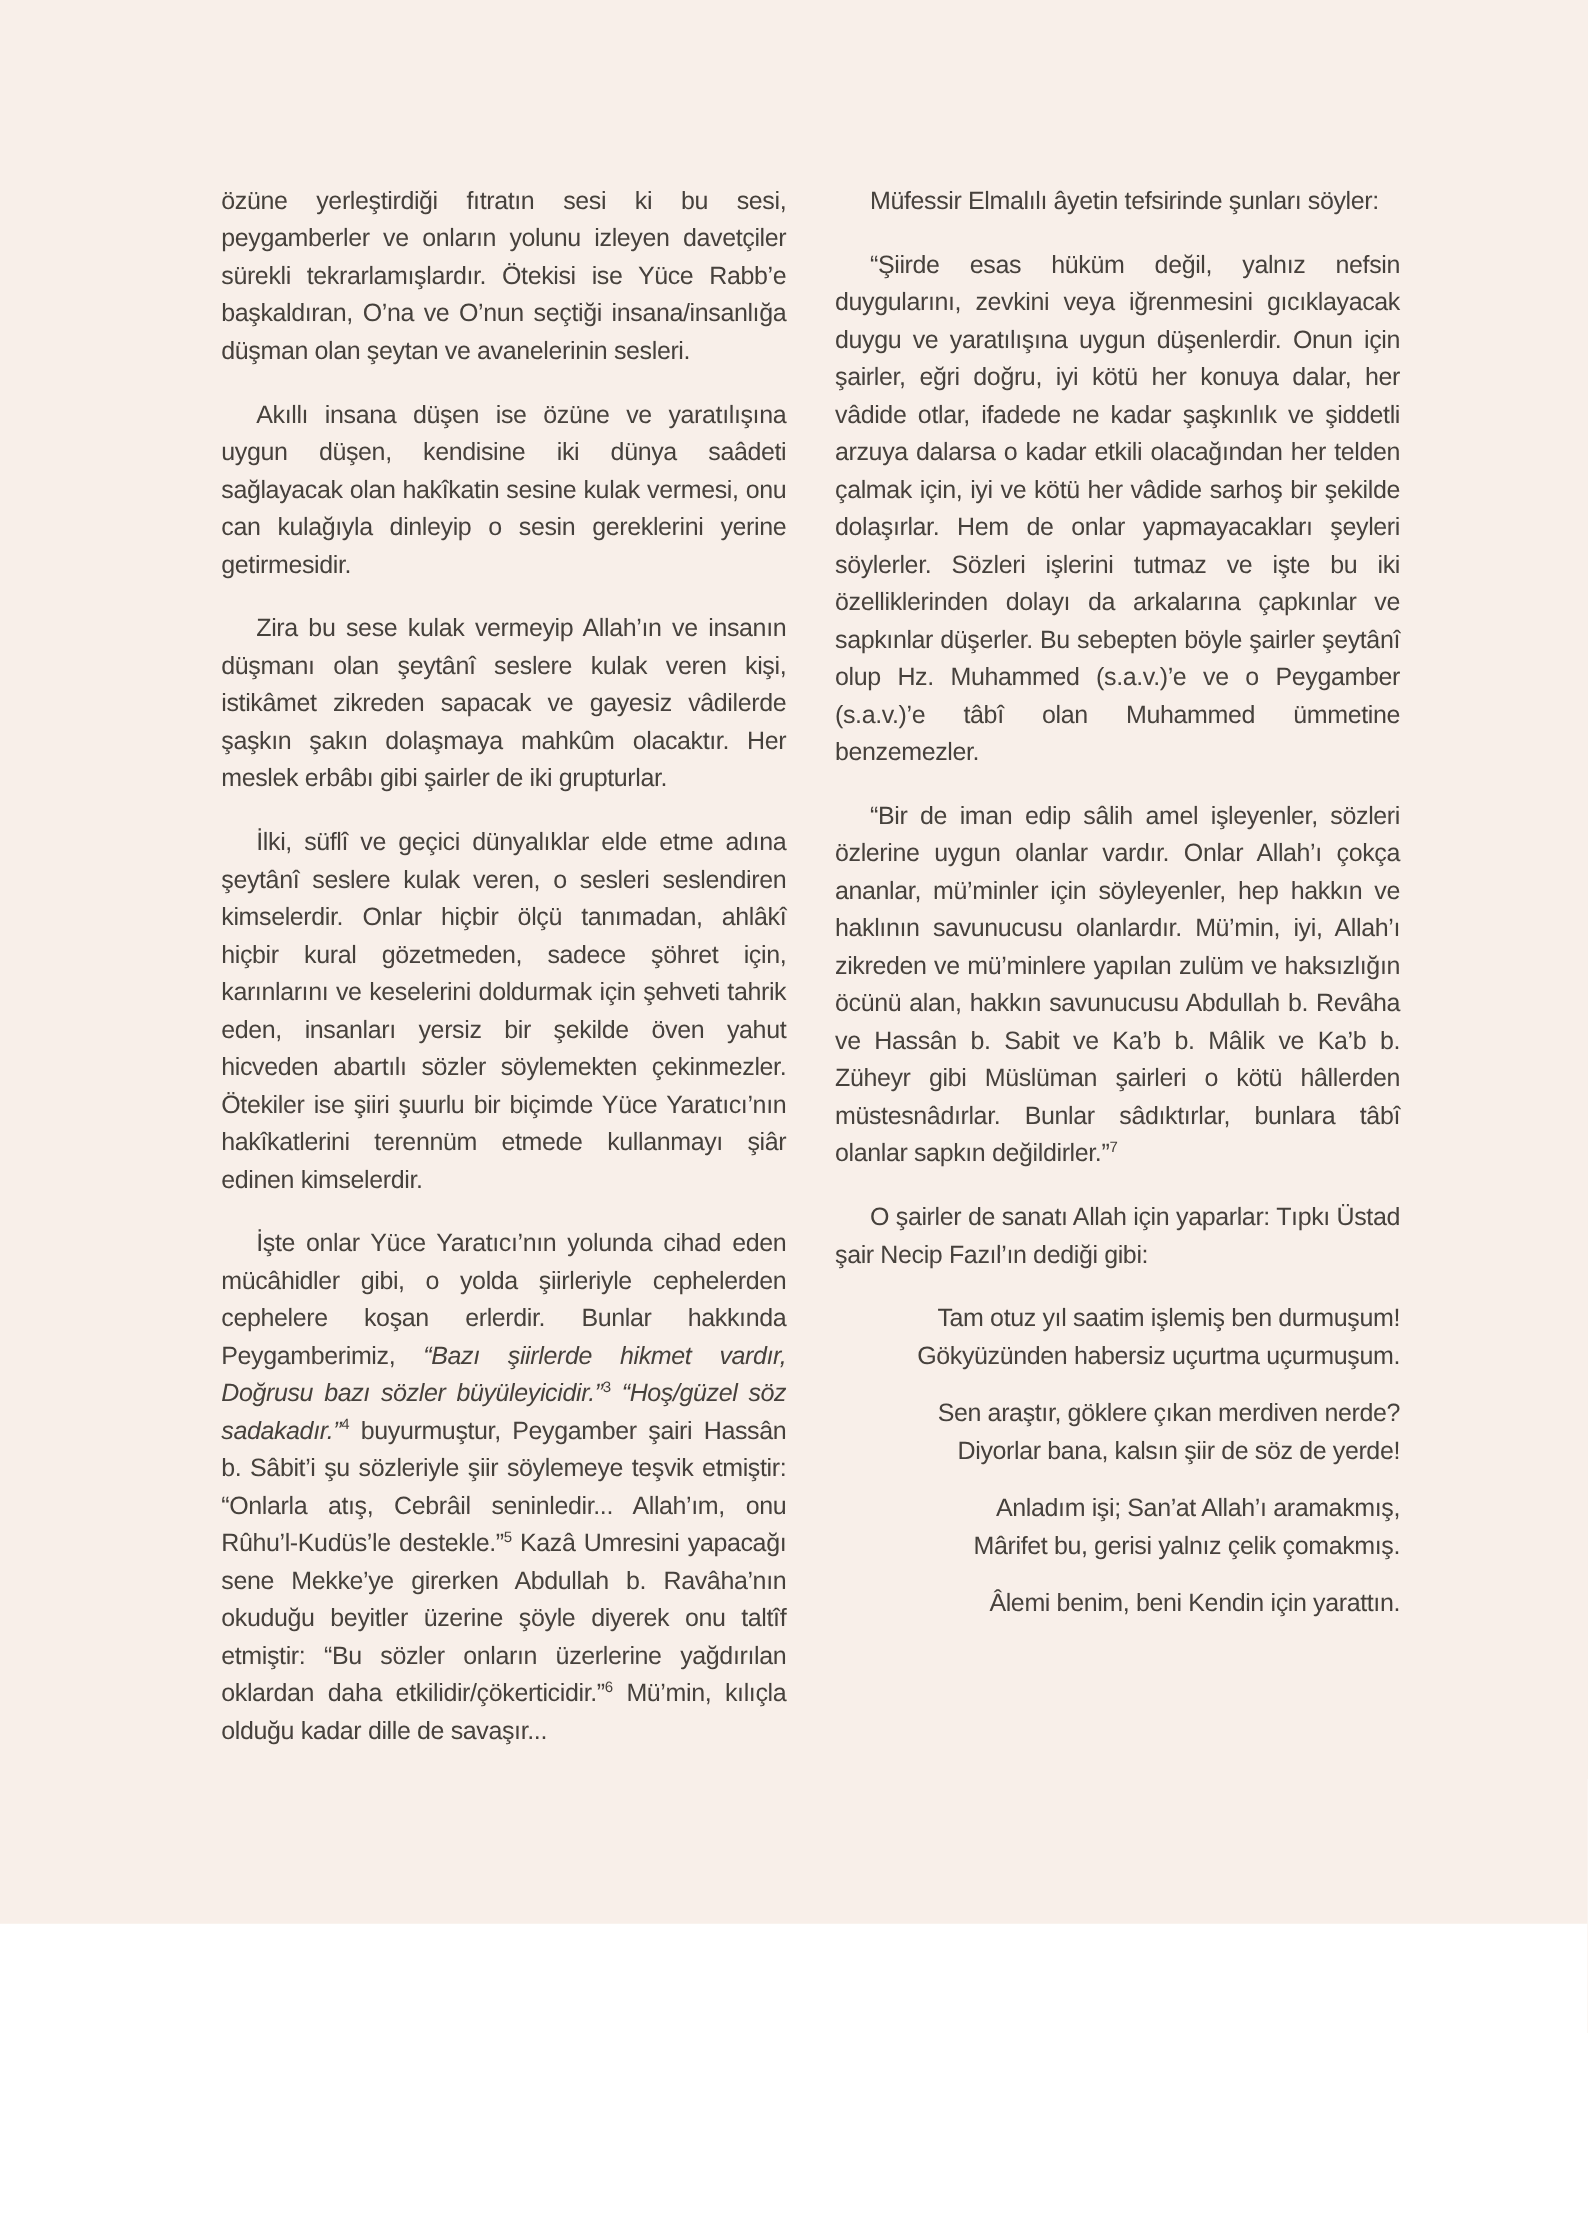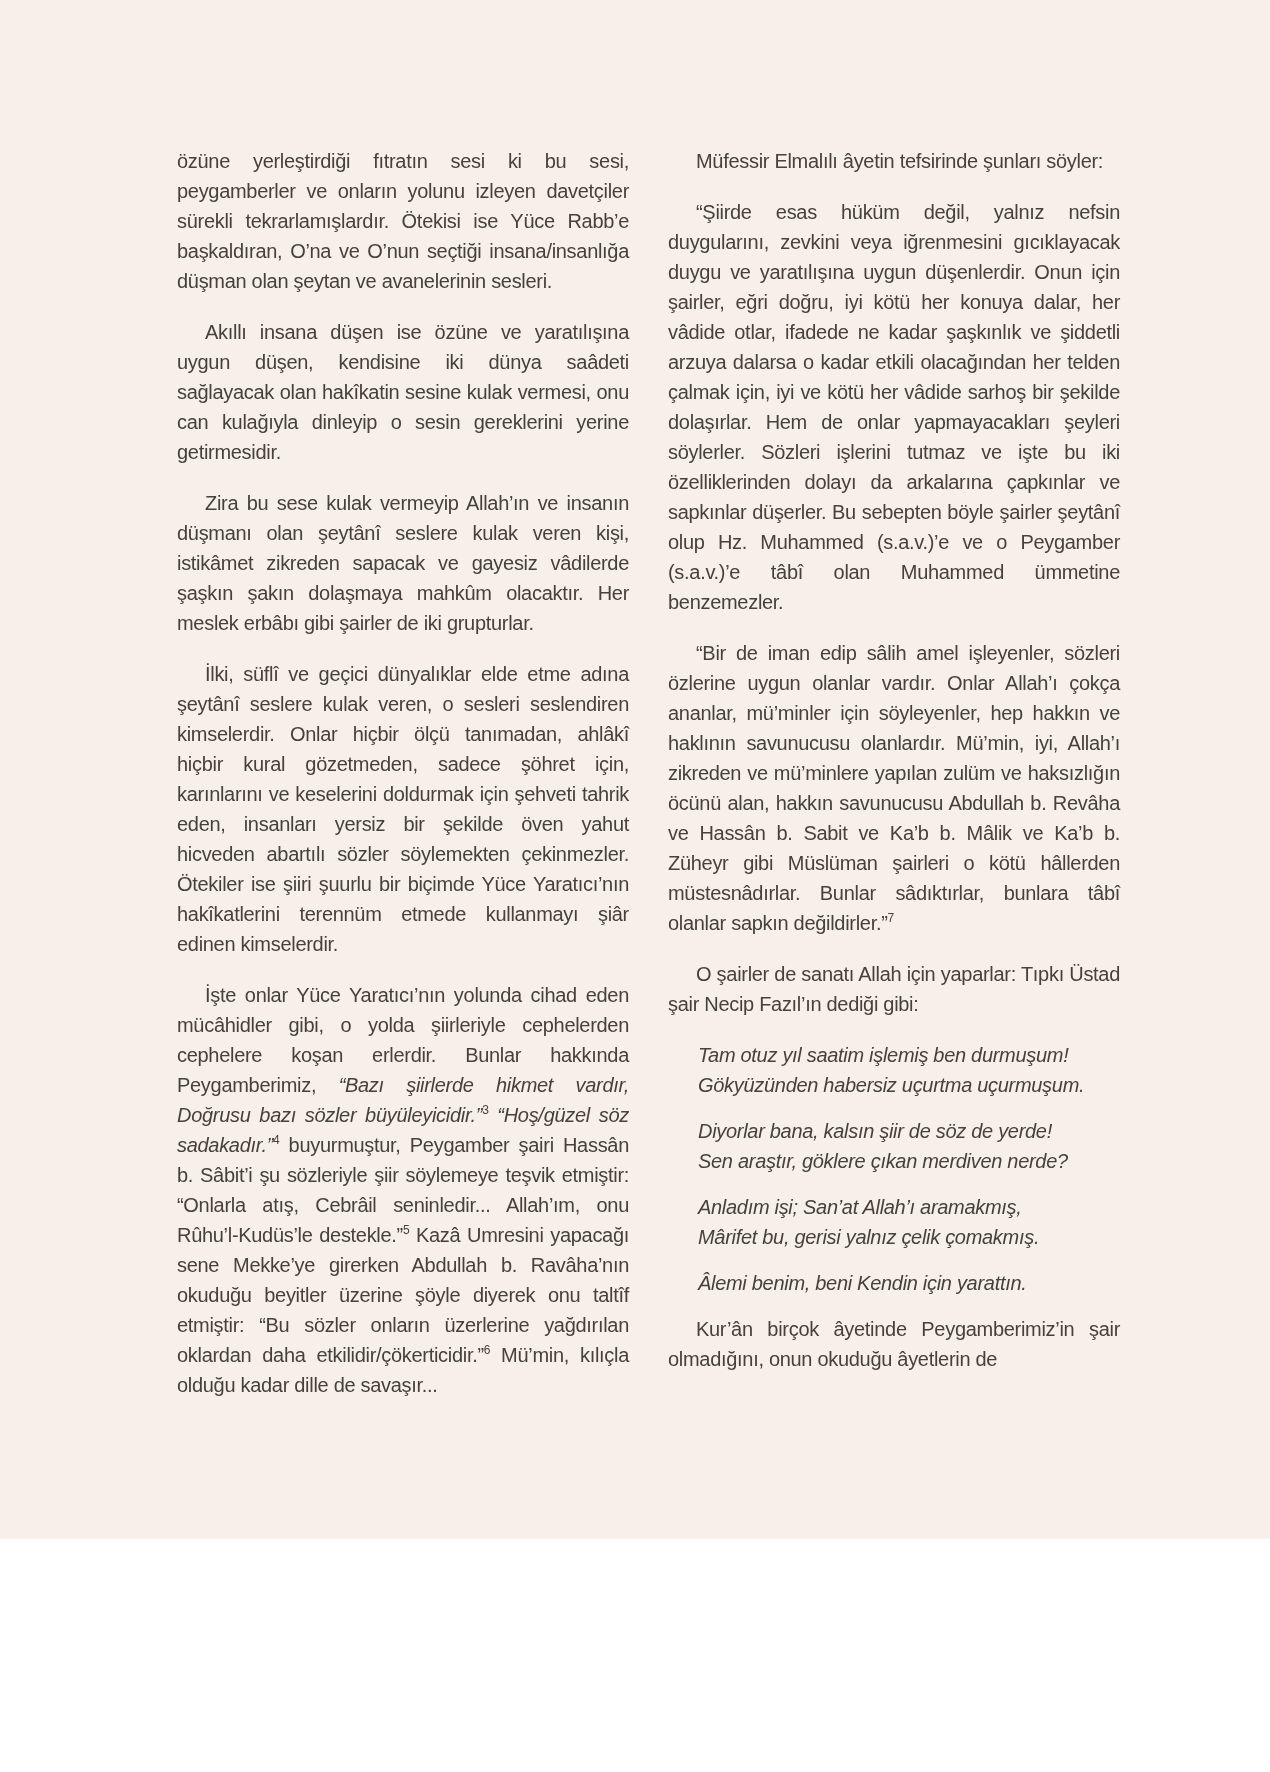--- a/index.html
+++ b/index.html
@@ -19,21 +19,21 @@
     line-height:30px;
     letter-spacing:-0.3px;
     text-align:justify;
   }
   .col-left{left:177px;}
   .col-right{left:668px;}
   .para{margin:0 0 21px 0;text-indent:28px;}
   .para.no-indent{text-indent:0;}
   .it{font-style:italic;}
   sup{font-size:12px;line-height:0;vertical-align:super;}
-  .stanza{margin:0 0 16px 30px;font-style:italic;text-align:left;}
+  .stanza{margin:0 0 16px 30px;text-align:right;}
   .poem-line{line-height:30px;}
   .stanza:last-of-type{margin-bottom:16px;}
 
   
   .footer-number-tab{
     position:absolute;
     left:-14px;top:1658px;
     width:101px;height:35px;
     background:#5b5957;
     transform:skewX(-14deg);
@@ -82,31 +82,30 @@
   <div class="col col-right">
       <p class="para"><span>Müfessir Elmalılı âyetin tefsirinde şunları söyler:</span></p>
       <p class="para"><span>“Şiirde esas hüküm değil, yalnız nefsin duygularını, zevkini veya iğrenmesini gıcıklayacak duygu ve yaratılışına uygun düşenlerdir. Onun için şairler, eğri doğru, iyi kötü her konuya dalar, her vâdide otlar, ifadede ne kadar şaşkınlık ve şiddetli arzuya dalarsa o kadar etkili olacağından her telden çalmak için, iyi ve kötü her vâdide sarhoş bir şekilde dolaşırlar. Hem de onlar yapmayacakları şeyleri söylerler. Sözleri işlerini tutmaz ve işte bu iki özelliklerinden dolayı da arkalarına çapkınlar ve sapkınlar düşerler. Bu sebepten böyle şairler şeytânî olup Hz. Muhammed (s.a.v.)’e ve o Peygamber (s.a.v.)’e tâbî olan Muhammed ümmetine benzemezler.</span></p>
       <p class="para"><span>“Bir de iman edip sâlih amel işleyenler, sözleri özlerine uygun olanlar vardır. Onlar Allah’ı çokça ananlar, mü’minler için söyleyenler, hep hakkın ve haklının savunucusu olanlardır. Mü’min, iyi, Allah’ı zikreden ve mü’minlere yapılan zulüm ve haksızlığın öcünü alan, hakkın savunucusu Abdullah b. Revâha ve Hassân b. Sabit ve Ka’b b. Mâlik ve Ka’b b. Züheyr gibi Müslüman şairleri o kötü hâllerden müstesnâdırlar. Bunlar sâdıktırlar, bunlara tâbî olanlar sapkın değildirler.”</span><sup>7</sup></p>
       <p class="para"><span>O şairler de sanatı Allah için yaparlar: Tıpkı Üstad şair Necip Fazıl’ın dediği gibi:</span></p>
       <div class="stanza">
         <div class="poem-line">Tam otuz yıl saatim işlemiş ben durmuşum!</div>
         <div class="poem-line">Gökyüzünden habersiz uçurtma uçurmuşum.</div>
       </div>
       <div class="stanza">
+        <div class="poem-line">Sen araştır, göklere çıkan merdiven nerde?</div>
         <div class="poem-line">Diyorlar bana, kalsın şiir de söz de yerde!</div>
-        <div class="poem-line">Sen araştır, göklere çıkan merdiven nerde?</div>
       </div>
       <div class="stanza">
         <div class="poem-line">Anladım işi; San’at Allah’ı aramakmış,</div>
         <div class="poem-line">Mârifet bu, gerisi yalnız çelik çomakmış.</div>
       </div>
       <div class="stanza">
         <div class="poem-line">Âlemi benim, beni Kendin için yarattın.</div>
       </div>
-      <p class="para"><span>Kur’ân birçok âyetinde Peygamberimiz’in şair olmadığını, onun okuduğu âyetlerin de</span></p>
     </div>
 
   <div class="footer-number-tab">
     <span class="num">8</span>
   </div>
   <div class="footer-logo">
     <span class="logo-text">somuncubaba</span>
   </div>
 
 </div>

